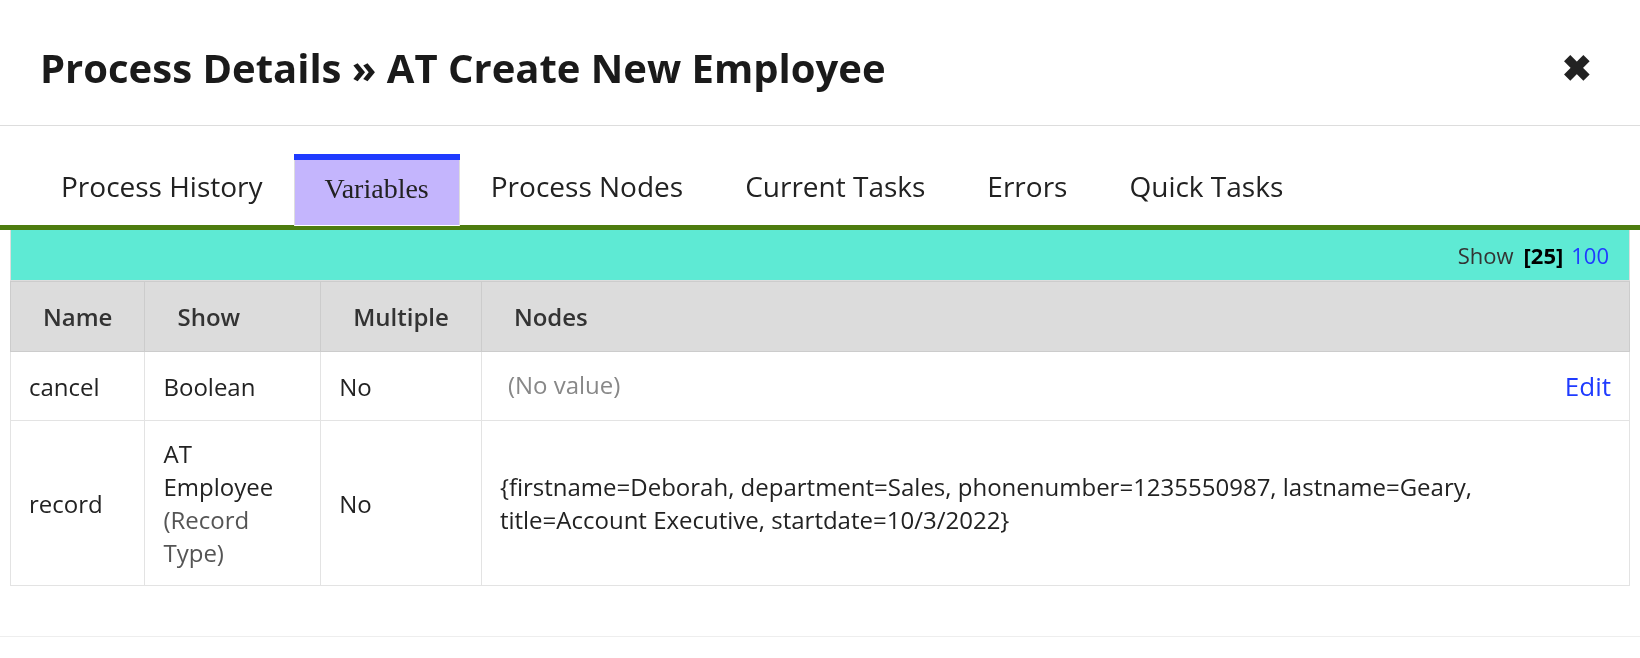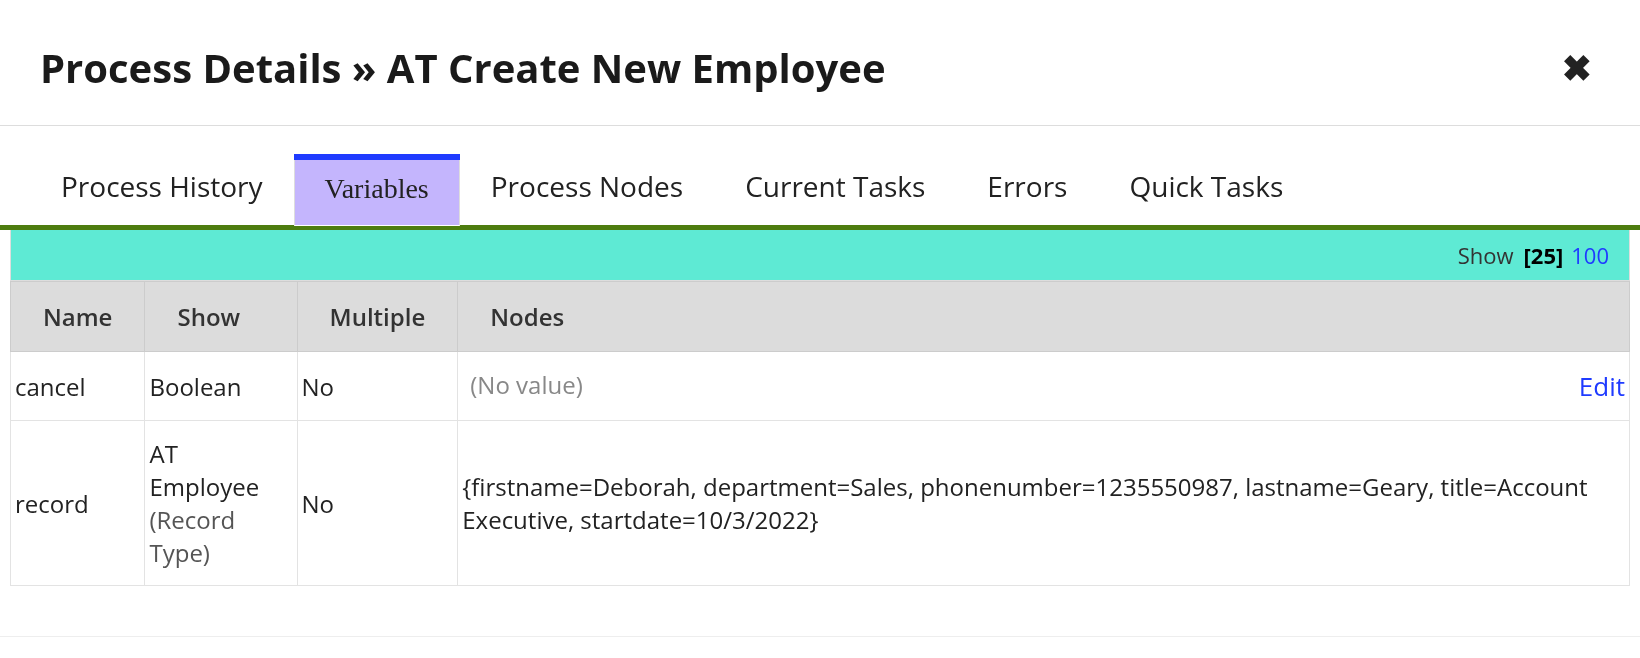--- a/index.html
+++ b/index.html
@@ -97,21 +97,21 @@
   }
   table.vars th {
     background: #dcdcdc;
     text-align: left;
     font-weight: 600;
     color: #333;
     padding: 18px 32px;
     border: 1px solid #ccc;
   }
   table.vars td {
-    padding: 16px 4px;
+    padding: 16px 18px;
     border: 1px solid #e3e3e3;
     vertical-align: middle;
     color: #222;
   }
   .type-secondary {
     display: block;
     color: #555;
   }
   .no-value {
     color: #888;

